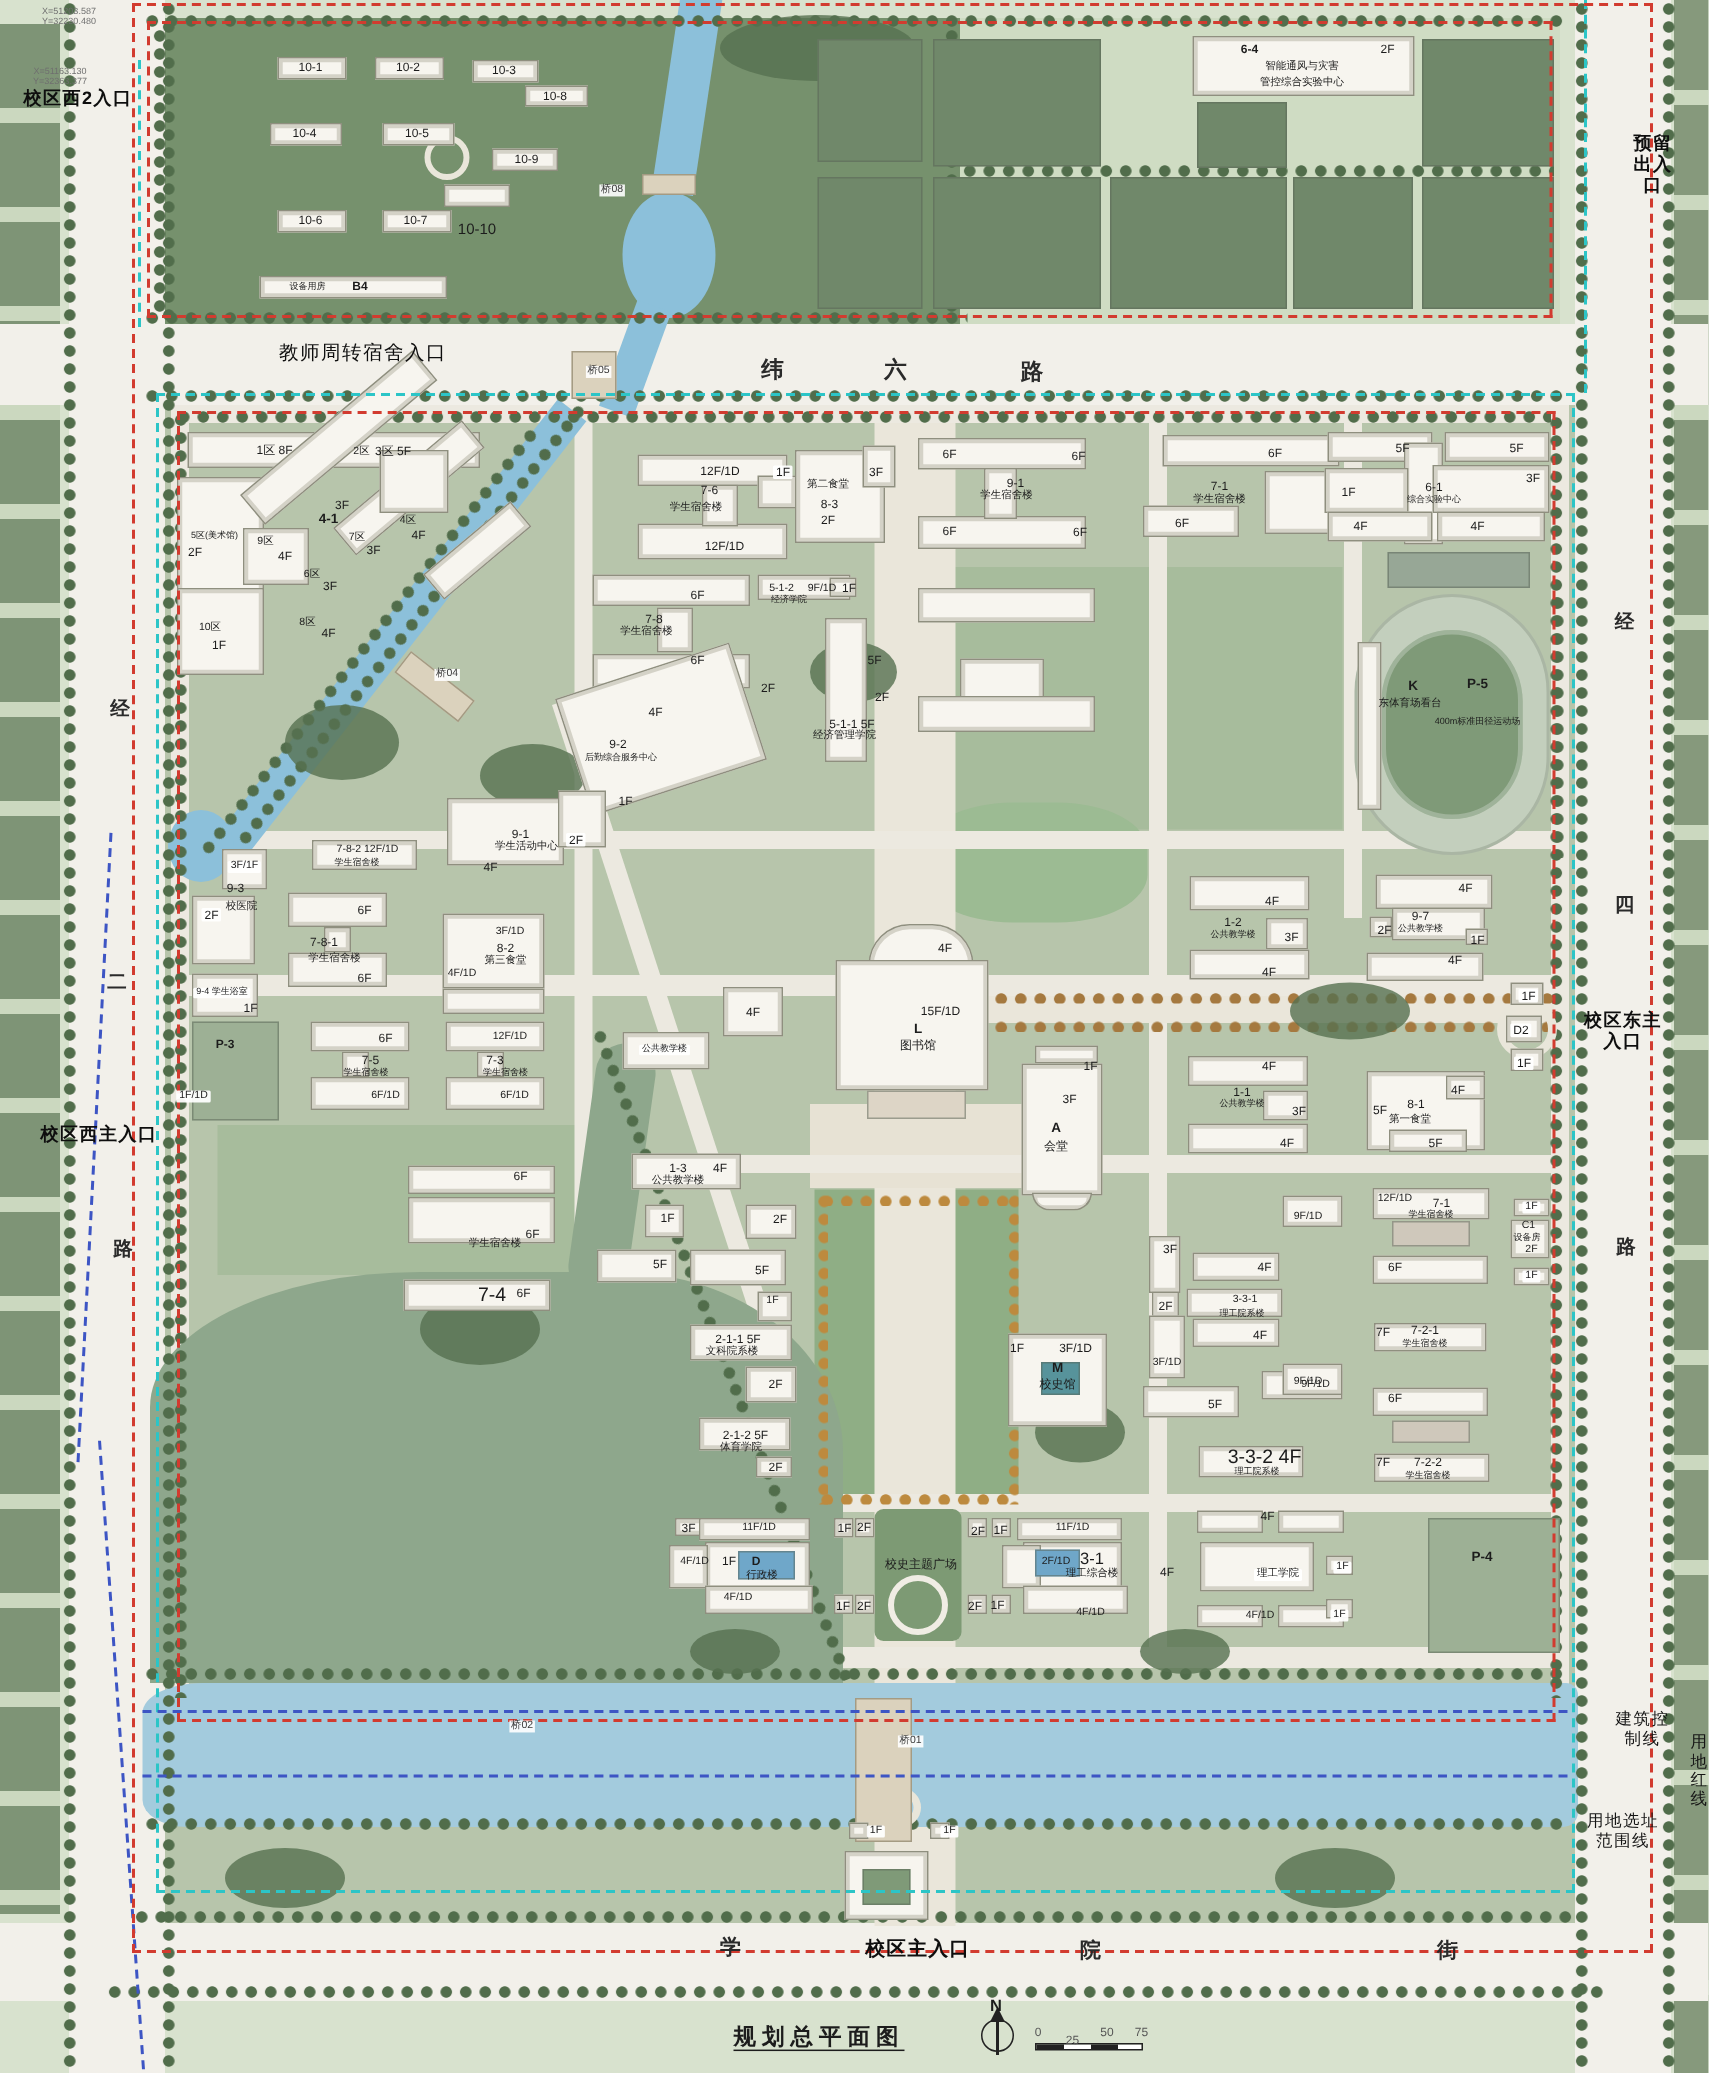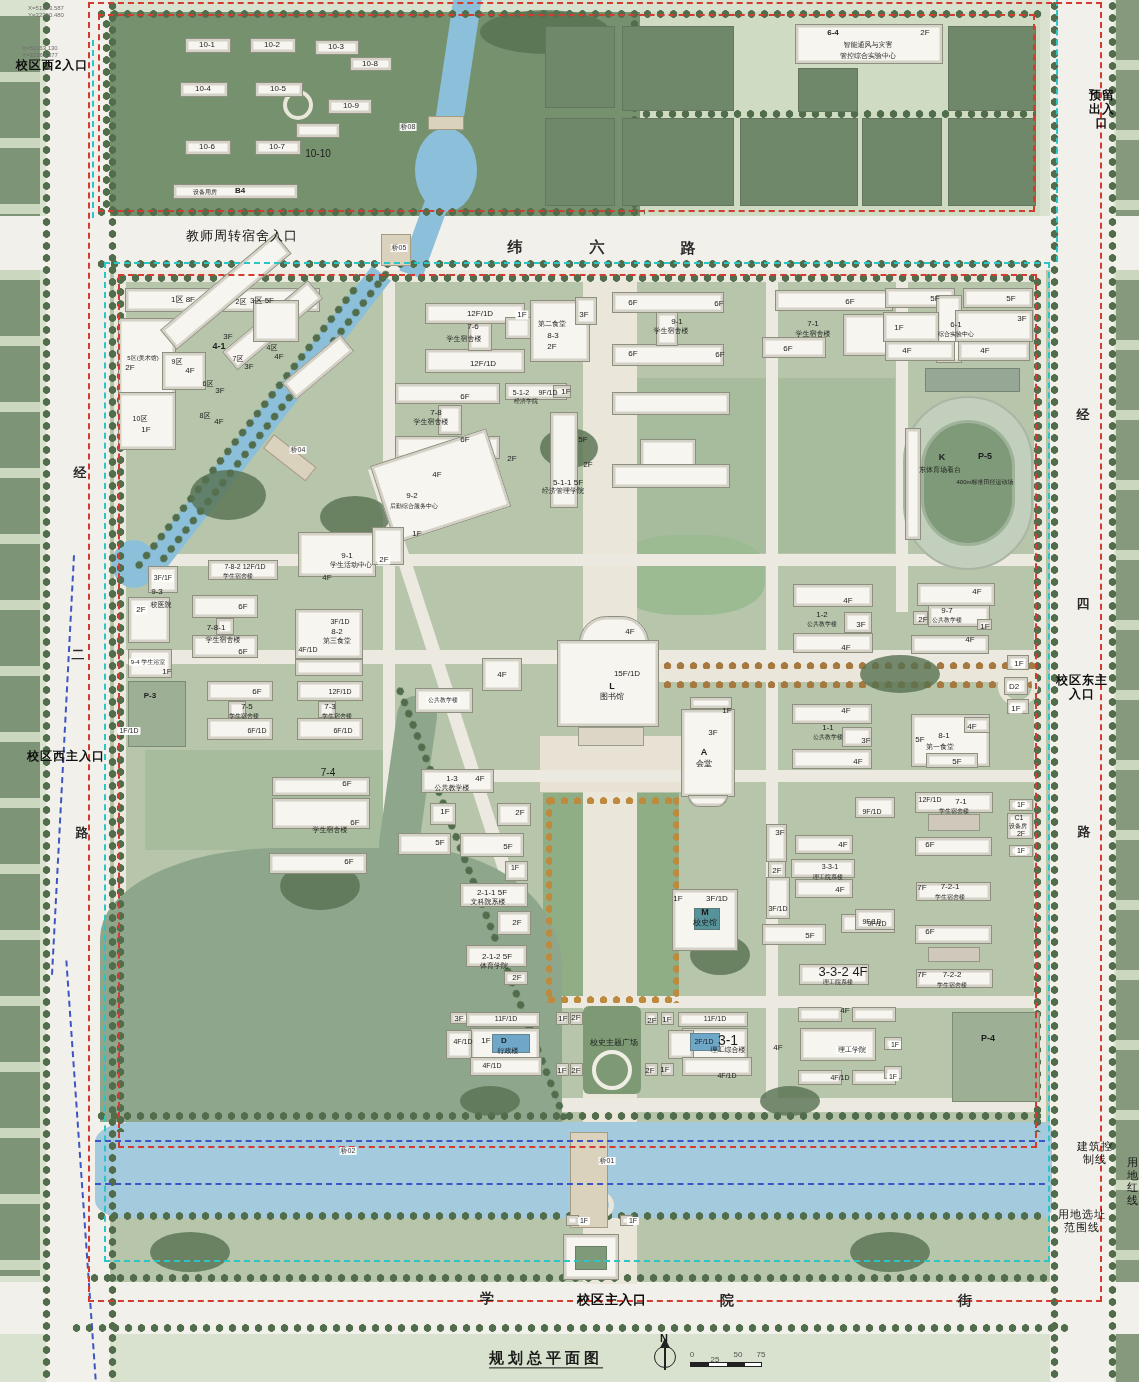--- a/index.html
+++ b/index.html
@@ -484,21 +484,21 @@
     <div class="lbl k-bld" style="left: 627px; top: 674px; font-size: 8px;">15F/1D</div>
     <div class="lbl k-bld" style="left: 612px; top: 686px; font-size: 9px; font-weight: bold;">L</div>
     <div class="lbl k-bld" style="left: 612px; top: 697px; font-size: 8px;">图书馆</div>
     <div class="lbl k-bld" style="left: 502px; top: 675px; font-size: 8px;">4F</div>
     <div class="lbl k-bld tag" style="left: 443px; top: 700px; font-size: 6px;">公共教学楼</div>
     <div class="lbl k-bld" style="left: 727px; top: 711px; font-size: 8px;">1F</div>
     <div class="lbl k-bld" style="left: 713px; top: 733px; font-size: 8px;">3F</div>
     <div class="lbl k-bld" style="left: 704px; top: 752px; font-size: 9px; font-weight: bold;">A</div>
     <div class="lbl k-bld" style="left: 704px; top: 764px; font-size: 8px;">会堂</div>
     <div class="lbl k-bld" style="left: 347px; top: 784px; font-size: 8px;">6F</div>
-    <div class="lbl k-bld" style="left: 328px; top: 773px; font-size: 10px;">7-4</div>
+    <div class="lbl k-bld" style="left: 328px; top: 864px; font-size: 13px;">7-4</div>
     <div class="lbl k-bld" style="left: 355px; top: 823px; font-size: 8px;">6F</div>
     <div class="lbl k-bld" style="left: 330px; top: 830px; font-size: 7px;">学生宿舍楼</div>
     <div class="lbl k-bld" style="left: 349px; top: 862px; font-size: 8px;">6F</div>
     <div class="lbl k-bld" style="left: 452px; top: 779px; font-size: 8px;">1-3</div>
     <div class="lbl k-bld" style="left: 480px; top: 779px; font-size: 8px;">4F</div>
     <div class="lbl k-bld" style="left: 452px; top: 788px; font-size: 7px;">公共教学楼</div>
     <div class="lbl k-bld" style="left: 445px; top: 812px; font-size: 8px;">1F</div>
     <div class="lbl k-bld" style="left: 520px; top: 813px; font-size: 8px;">2F</div>
     <div class="lbl k-bld" style="left: 440px; top: 843px; font-size: 8px;">5F</div>
     <div class="lbl k-bld" style="left: 508px; top: 847px; font-size: 8px;">5F</div>
@@ -562,21 +562,21 @@
     <div class="lbl k-bld" style="left: 492px; top: 1066px; font-size: 7px;">4F/1D</div>
     <div class="lbl k-bld" style="left: 563px; top: 1019px; font-size: 8px;">1F</div>
     <div class="lbl k-bld" style="left: 576px; top: 1018px; font-size: 8px;">2F</div>
     <div class="lbl k-bld" style="left: 562px; top: 1071px; font-size: 8px;">1F</div>
     <div class="lbl k-bld" style="left: 576px; top: 1071px; font-size: 8px;">2F</div>
     <div class="lbl k-bld" style="left: 614px; top: 1043px; font-size: 8px;">校史主题广场</div>
     <div class="lbl k-bld" style="left: 652px; top: 1021px; font-size: 8px;">2F</div>
     <div class="lbl k-bld" style="left: 667px; top: 1020px; font-size: 8px;">1F</div>
     <div class="lbl k-bld" style="left: 715px; top: 1019px; font-size: 7px;">11F/1D</div>
     <div class="lbl k-bld" style="left: 704px; top: 1042px; font-size: 7px;">2F/1D</div>
-    <div class="lbl k-bld" style="left: 728px; top: 1040px; font-size: 14px;">3-1</div>
+    <div class="lbl k-bld" style="left: 728px; top: 1040px; font-size: 11px;">3-1</div>
     <div class="lbl k-bld" style="left: 728px; top: 1050px; font-size: 7px;">理工综合楼</div>
     <div class="lbl k-bld" style="left: 727px; top: 1076px; font-size: 7px;">4F/1D</div>
     <div class="lbl k-bld" style="left: 650px; top: 1071px; font-size: 8px;">2F</div>
     <div class="lbl k-bld" style="left: 665px; top: 1070px; font-size: 8px;">1F</div>
     <div class="lbl k-bld" style="left: 845px; top: 1011px; font-size: 8px;">4F</div>
     <div class="lbl k-bld" style="left: 778px; top: 1048px; font-size: 8px;">4F</div>
     <div class="lbl k-bld tag" style="left: 852px; top: 1050px; font-size: 7px;">理工学院</div>
     <div class="lbl k-bld" style="left: 840px; top: 1078px; font-size: 7px;">4F/1D</div>
     <div class="lbl k-bld tag" style="left: 895px; top: 1045px; font-size: 7px;">1F</div>
     <div class="lbl k-bld tag" style="left: 893px; top: 1077px; font-size: 7px;">1F</div>

